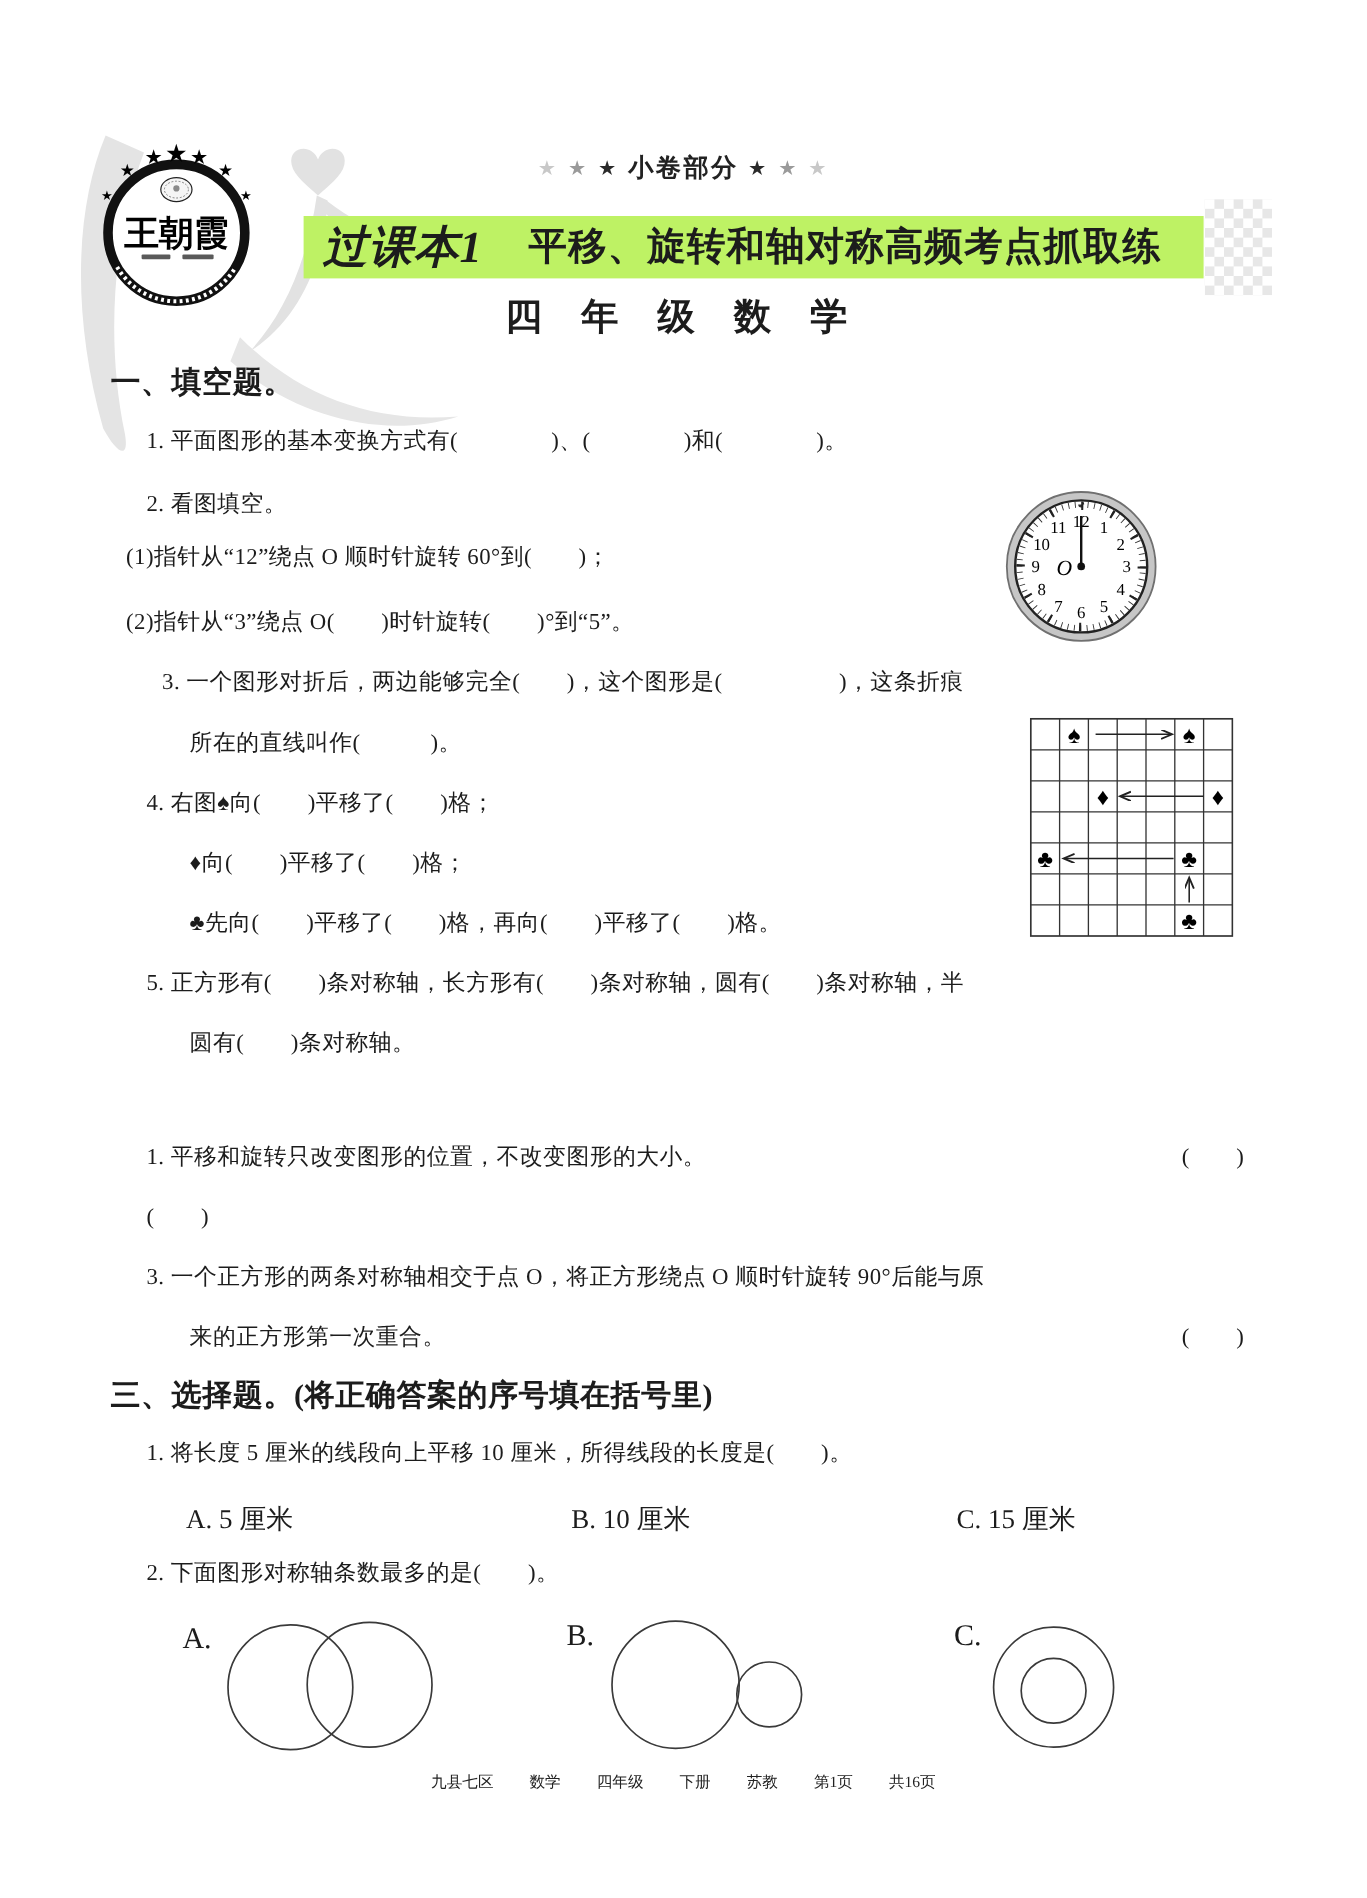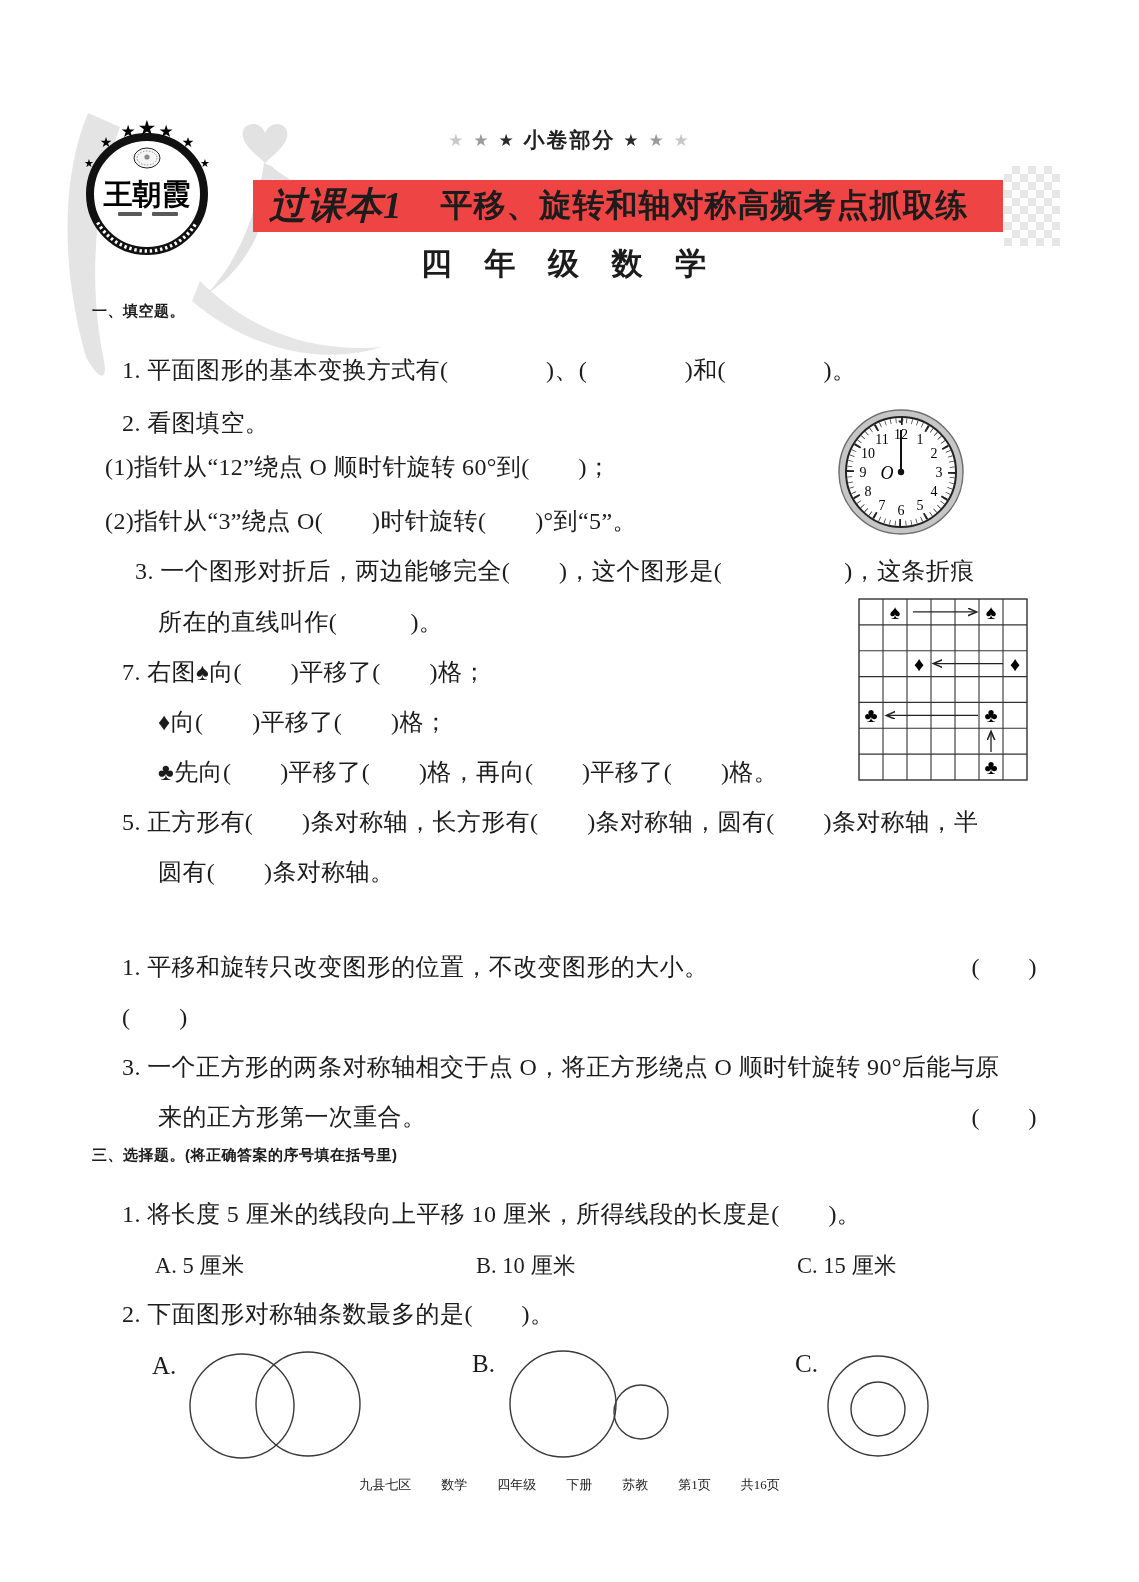--- a/index.html
+++ b/index.html
@@ -1,30 +1,30 @@
 <!DOCTYPE html>
 <html><head>
 <meta charset="utf-8">
 <style>
   * { margin:0; padding:0; box-sizing:border-box; }
   html,body { background:#ffffff; }
   .page { position:relative; width:1139px; height:1582px; background:#fff;
           font-family:"Liberation Serif","DejaVu Serif",serif; color:#1c1c1c; overflow:hidden; }
-  .line { position:absolute; font-size:24px; white-space:nowrap; letter-spacing:.4px; }
-  .sec-h { position:absolute; font-size:15px; font-weight:bold; white-space:nowrap;
-           font-family:Liberation Sans, sans-serif; letter-spacing:.5px; }
+  .line { position:absolute; font-size:19px; white-space:nowrap; letter-spacing:.4px; }
+  .sec-h { position:absolute; font-size:25px; font-weight:bold; white-space:nowrap;
+           font-family:Liberation Serif, serif; letter-spacing:.5px; }
   .judge { display:flex; justify-content:space-between; }
   .deco { position:absolute; left:50px; top:95px; }
   .stars-line { position:absolute; left:0; right:0; top:126px; text-align:center;
                 font-family:"Liberation Sans","DejaVu Sans",sans-serif;
                 font-size:21px; font-weight:bold; color:#222; letter-spacing:2px; }
   .st { font-size:17px; vertical-align:1px; }
   .st.l1 { color:#2a2a2a; } .st.l2 { color:#9a9a9a; } .st.l3 { color:#c8c8c8; }
   .banner { position:absolute; left:253px; top:180px; width:750px; height:52px;
-            background:#ef4444; display:flex; align-items:center; padding-left:16px; }
+            background:#bef264; display:flex; align-items:center; padding-left:16px; }
   .banner .prefix { font-size:37px; font-weight:bold; font-family:"Liberation Serif",serif;
                     font-style:italic; letter-spacing:1px; }
   .banner .btitle { font-size:32px; font-weight:bold; margin-left:38px; letter-spacing:1px;
                     font-family:"Liberation Sans","DejaVu Sans",sans-serif; }
   .checker { position:absolute; left:1004px; top:166px; width:56px; height:80px;
              background: conic-gradient(#e7e7e7 25%, transparent 0 50%, #e7e7e7 0 75%, transparent 0);
              background-size:16px 16px; }
   .subtitle { position:absolute; left:0; right:0; top:243px; text-align:center;
               font-size:31px; font-weight:bold; letter-spacing:12px;
               font-family:"Liberation Sans","DejaVu Sans",sans-serif; }
@@ -85,21 +85,21 @@
   </div>
   <div class="subtitle">四 年 级 数 学</div>
 
   <div class="sec-h" style="left:92px; top:302px;">一、填空题。</div>
   <div class="line" style="left:122px; top:354px;">1. 平面图形的基本变换方式有(　　　　)、(　　　　)和(　　　　)。</div>
   <div class="line" style="left:122px; top:407px;">2. 看图填空。</div>
   <div class="line" style="left:105px; top:451px;">(1)指针从“12”绕点 O 顺时针旋转 60°到(　　)；</div>
   <div class="line" style="left:105px; top:505px;">(2)指针从“3”绕点 O(　　)时针旋转(　　)°到“5”。</div>
   <div class="line" style="left:122px; top:555px;margin-left:13px;">3. 一个图形对折后，两边能够完全(　　)，这个图形是(　　　　　)，这条折痕</div>
   <div class="line" style="left:158px; top:606px;">所在的直线叫作(　　　)。</div>
-  <div class="line" style="left:122px; top:656px;">7. 右图♠向(　　)平移了(　　)格；</div>
+  <div class="line" style="left:122px; top:656px;">4. 右图♠向(　　)平移了(　　)格；</div>
   <div class="line" style="left:158px; top:756px;">♣先向(　　)平移了(　　)格，再向(　　)平移了(　　)格。</div>
   <div class="line" style="left:158px; top:706px;">♦向(　　)平移了(　　)格；</div>
   <div class="line" style="left:122px; top:806px;">5. 正方形有(　　)条对称轴，长方形有(　　)条对称轴，圆有(　　)条对称轴，半</div>
   <div class="line" style="left:158px; top:856px;">圆有(　　)条对称轴。</div>
 
   <svg style="position:absolute; left:835px; top:406px;" width="132" height="132" viewBox="0 0 132 132">
     <circle cx="66" cy="66" r="62" fill="#c6c6c6" stroke="#707070" stroke-width="1.5"></circle>
     <circle cx="66" cy="66" r="55" fill="#ffffff" stroke="#222" stroke-width="2"></circle>
     <circle cx="66" cy="66" r="51.5" fill="none" stroke="#333" stroke-width="5" pathLength="60" stroke-dasharray="0.14 0.86"></circle>
     <circle cx="66" cy="66" r="50.5" fill="none" stroke="#222" stroke-width="7" pathLength="12" stroke-dasharray="0.07 0.93"></circle>

